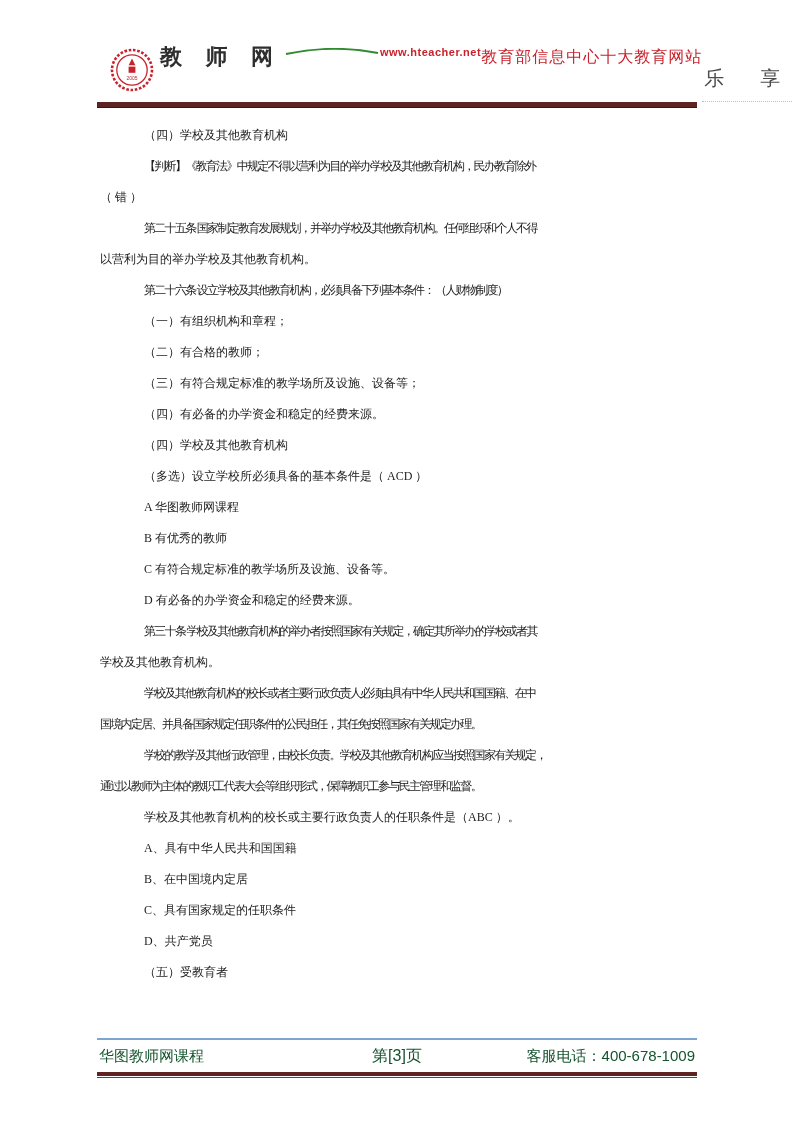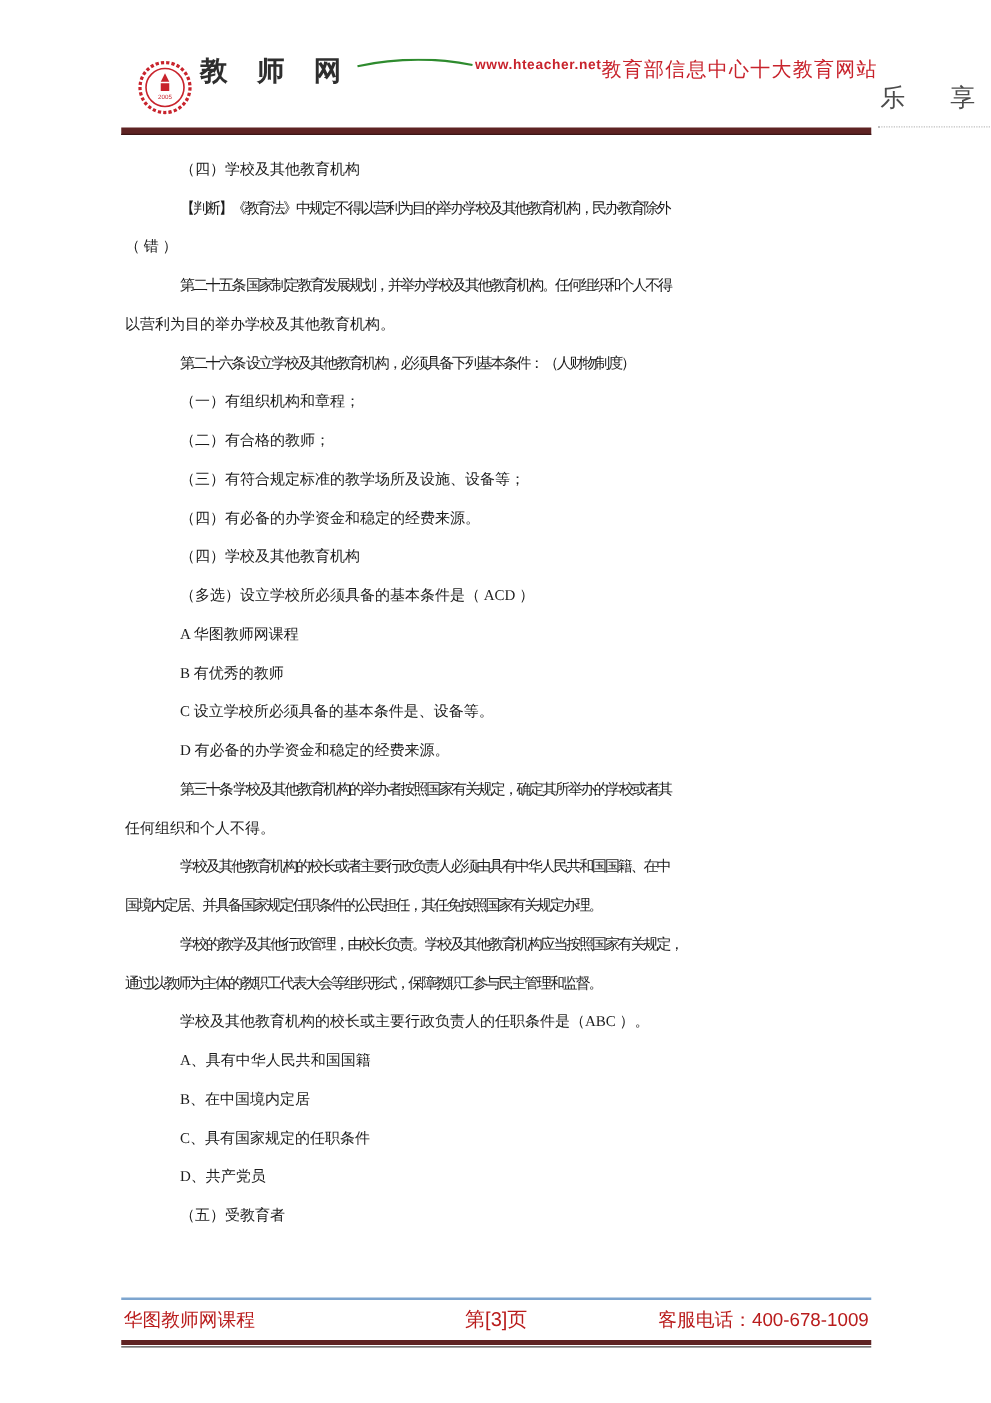--- a/index.html
+++ b/index.html
@@ -52,21 +52,21 @@
   .line.indent{padding-left:44px;}
   .line.tight{letter-spacing:-1.7px;}
 
   
   .footer{position:absolute;left:97px;right:96px;top:998px;}
   .footer-row{
     border-top:2px solid #7da5cf;
     display:flex;align-items:center;position:relative;
     padding:7px 2px 6px 2px;
     font-family:"Liberation Sans","DejaVu Sans",sans-serif;
-    font-size:15px;color:#b91c1c;
+    font-size:15px;color:#14532d;
   }
   .footer-left{flex:0 0 auto;}
   .footer-center{position:absolute;left:0;right:0;text-align:center;font-size:16px;}
   .footer-right{margin-left:auto;flex:0 0 auto;}
   .footer-rule-thick{height:4px;background:#5e2323;}
   .footer-rule-thin{height:1px;background:#4a4a4a;margin-top:1px;}
 </style>
 </head>
 <body>
 
@@ -106,24 +106,24 @@
       <div class="line">以营利为目的举办学校及其他教育机构。</div>
       <div class="line indent tight">第二十六条 设立学校及其他教育机构，必须具备下列基本条件：  （人财物制度）</div>
       <div class="line indent">（一）有组织机构和章程；</div>
       <div class="line indent">（二）有合格的教师；</div>
       <div class="line indent">（三）有符合规定标准的教学场所及设施、设备等；</div>
       <div class="line indent">（四）有必备的办学资金和稳定的经费来源。</div>
       <div class="line indent">（四）学校及其他教育机构</div>
       <div class="line indent">（多选）设立学校所必须具备的基本条件是（ ACD  ）</div>
       <div class="line indent">A 华图教师网课程</div>
       <div class="line indent">B 有优秀的教师</div>
-      <div class="line indent">C 设立学校所必须具备的基本条件是、设备等。</div>
+      <div class="line indent">C 有符合规定标准的教学场所及设施、设备等。</div>
       <div class="line indent">D 有必备的办学资金和稳定的经费来源。</div>
       <div class="line indent tight">第三十条 学校及其他教育机构的举办者按照国家有关规定，确定其所举办的学校或者其</div>
-      <div class="line">任何组织和个人不得。</div>
+      <div class="line">学校及其他教育机构。</div>
       <div class="line indent tight">学校及其他教育机构的校长或者主要行政负责人必须由具有中华人民共和国国籍、在中</div>
       <div class="line tight">国境内定居、并具备国家规定任职条件的公民担任，其任免按照国家有关规定办理。</div>
       <div class="line indent tight">学校的教学及其他行政管理，由校长负责。学校及其他教育机构应当按照国家有关规定，</div>
       <div class="line tight">通过以教师为主体的教职工代表大会等组织形式，保障教职工参与民主管理和监督。</div>
       <div class="line indent">学校及其他教育机构的校长或主要行政负责人的任职条件是（ABC  ）。</div>
       <div class="line indent">A、具有中华人民共和国国籍</div>
       <div class="line indent">B、在中国境内定居</div>
       <div class="line indent">C、具有国家规定的任职条件</div>
       <div class="line indent">D、共产党员</div>
       <div class="line indent">（五）受教育者</div>

